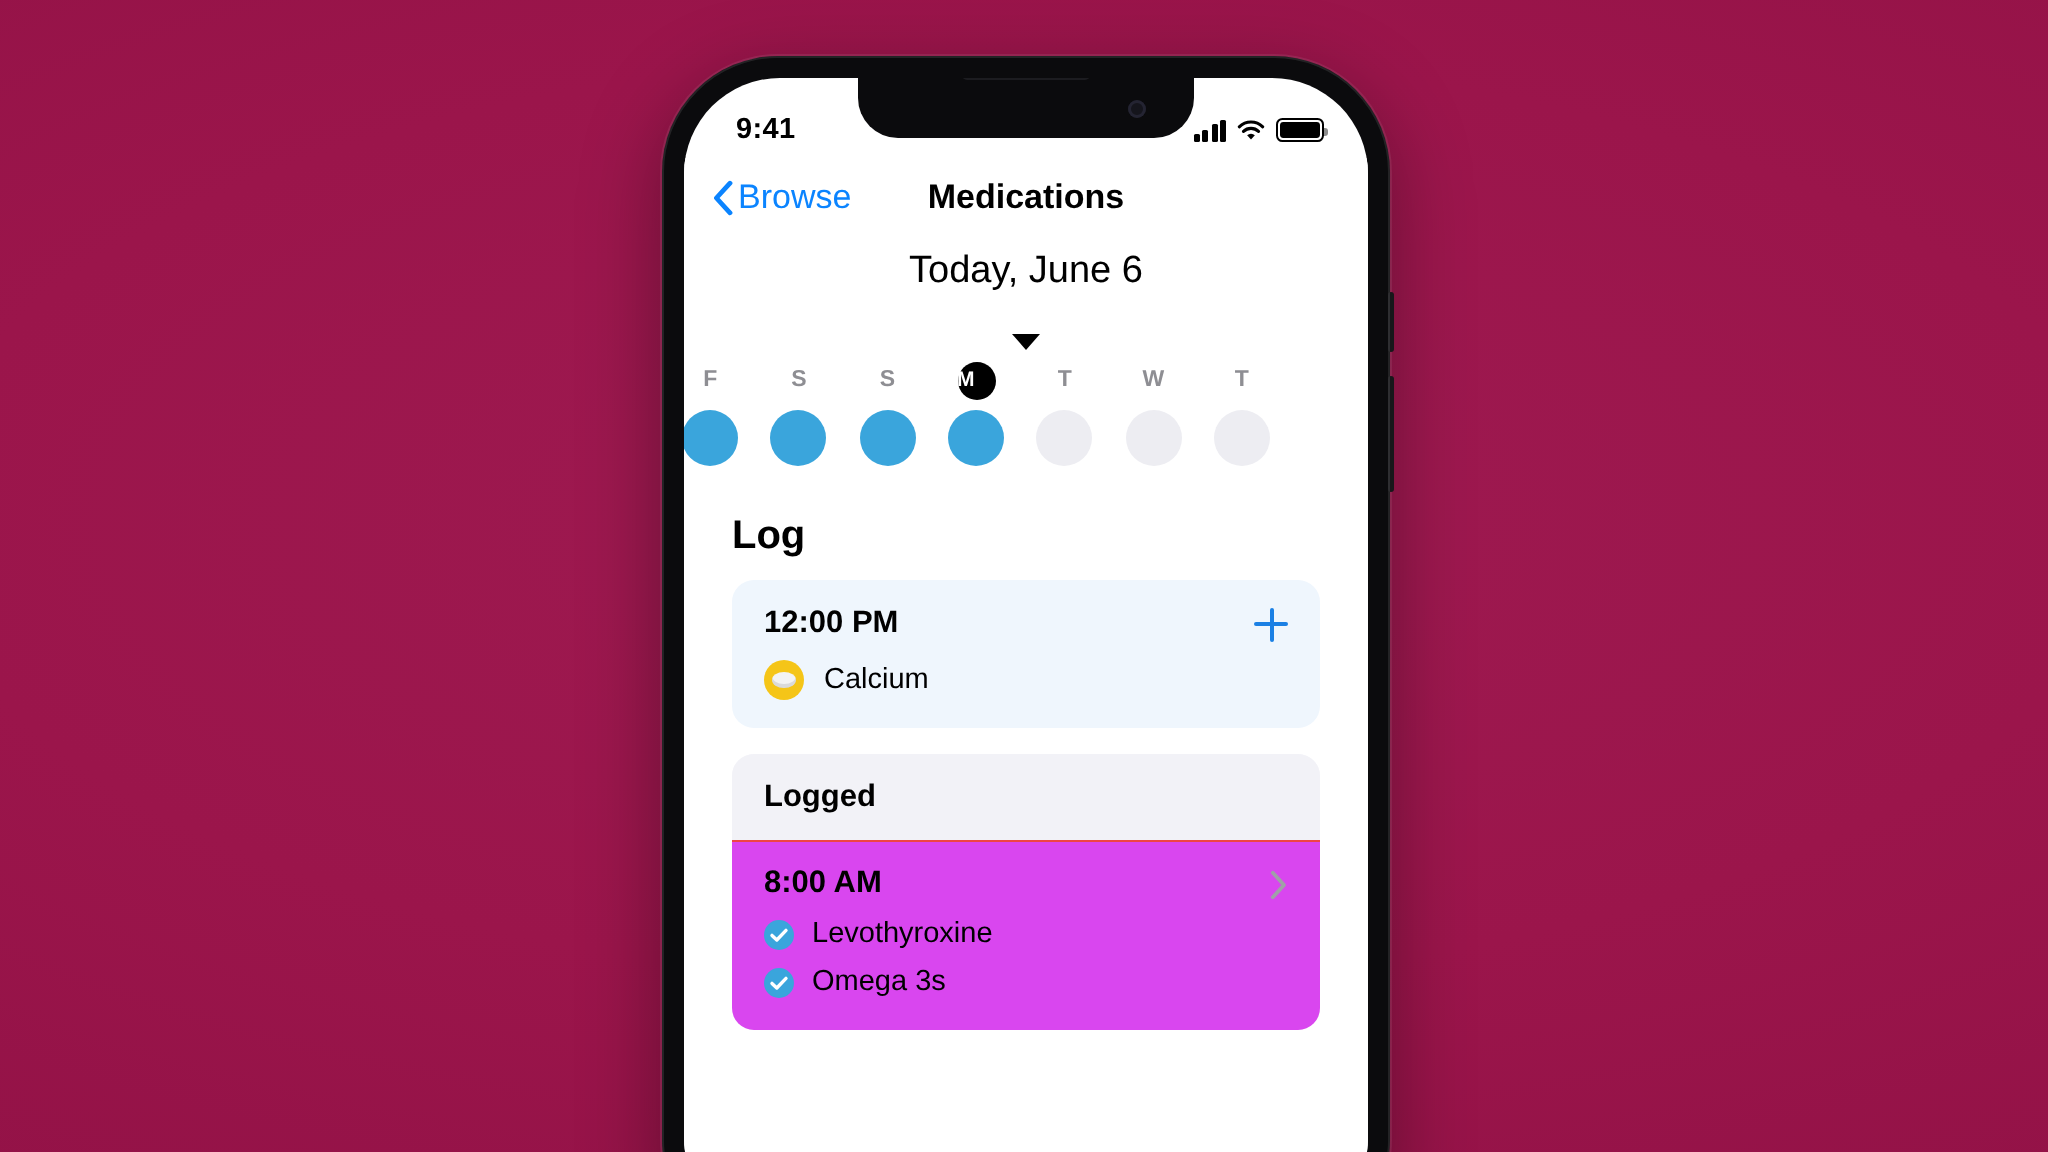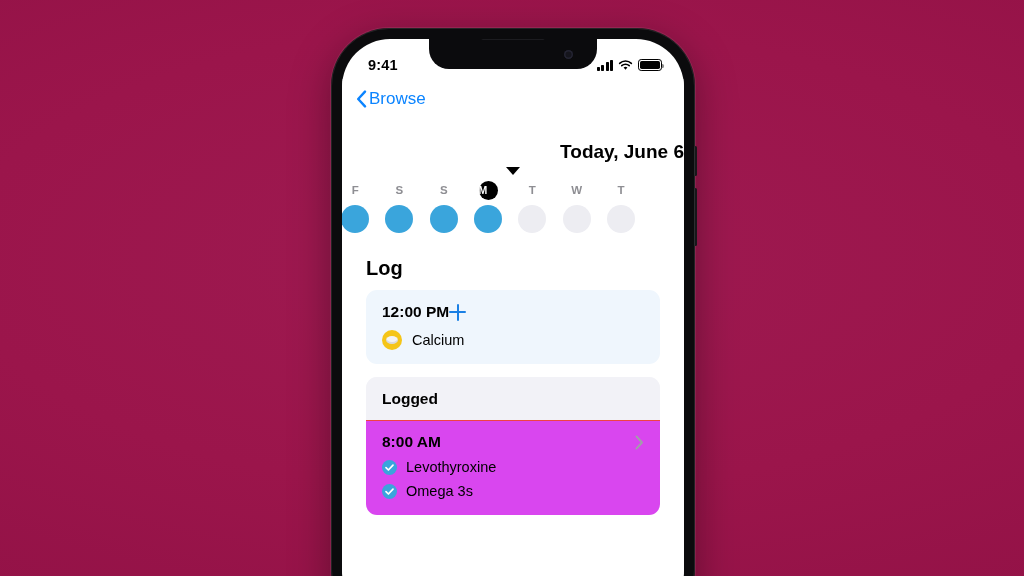--- a/index.html
+++ b/index.html
@@ -101,23 +101,22 @@
     color:#0b84ff; font-size:17px; cursor:pointer;
   }
   .chev-left{ width:11px; height:18px; }
   .nav-title{
     width:100%; text-align:center; font-size:17px; font-weight:700; color:#000;
   }
 
   
   .date-head{
     position:absolute; top:86px; left:0; right:0;
-    text-align:right; font-size:19px; font-weight:700; color:#000;
+    text-align:center; font-size:19px; font-weight:400; color:#000;
     z-index:10;
-    margin-top:16px;
   }
 
   
   .weekstrip{
     position:absolute; top:120px; left:0; right:0; height:72px;
     background:#fff; z-index:9;
   }
   .caret{
     position:absolute; top:8px; left:50%; transform:translateX(-50%);
     width:0; height:0;
@@ -155,21 +154,21 @@
     font-size:20px; font-weight:700; color:#000;
     margin:26px 0 10px 24px;
   }
   .card{
     margin:0 24px 13px 24px;
     background:#eff6fd;
     border-radius:11px;
   }
   .card.due{ padding:13px 16px 14px 16px; }
   .card-head{
-    display:flex; align-items:center; 
+    display:flex; align-items:center; justify-content:space-between;
   }
   .card-time{ font-size:15.5px; font-weight:700; color:#000; }
   .plus{
     width:17px; height:17px; position:relative; cursor:pointer;
   }
   .plus::before,.plus::after{
     content:""; position:absolute; background:#1b80e4; border-radius:1px;
   }
   .plus::before{ left:0; top:7.5px; width:17px; height:2px; }
   .plus::after{ top:0; left:7.5px; width:2px; height:17px; }
@@ -251,20 +250,21 @@
       </div>
     </div>
 
     <div class="navbar">
       <div class="nav-back">
         <svg class="chev-left" viewBox="0 0 11 18">
           <path d="M9 1.6 2.2 9 9 16.4" stroke="#0b84ff" stroke-width="2.4" fill="none" stroke-linecap="round" stroke-linejoin="round"></path>
         </svg>
         <span>Browse</span>
       </div>
+      <div class="nav-title">Medications</div>
     </div>
 
     <div class="date-head">Today, June 6</div>
 
     <div class="weekstrip">
       <div class="caret"></div>
       <div class="days" id="days-row" style="margin-left: -9px;">
           <div class="day done">
             <div class="lbl">F</div>
             <div class="dot"></div>

